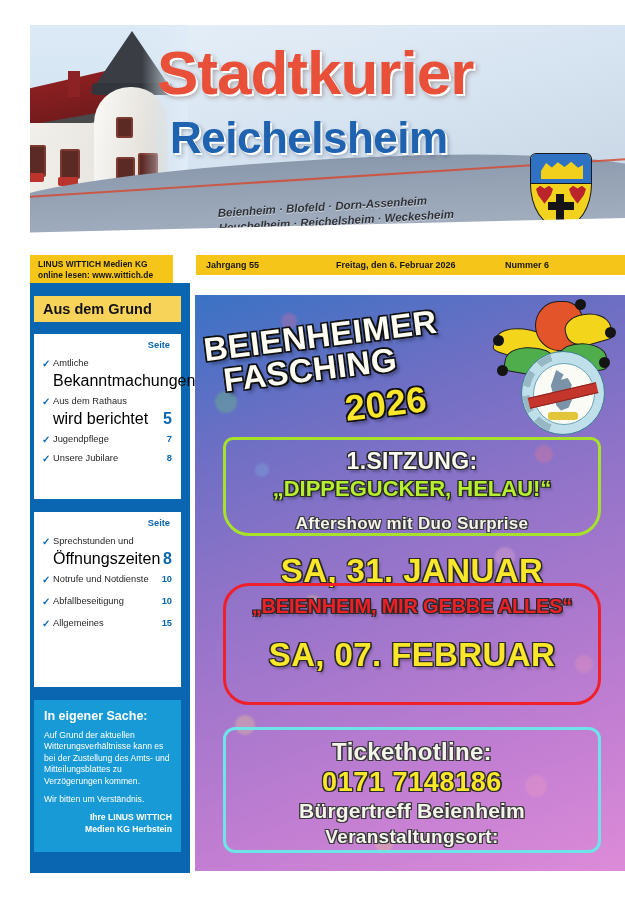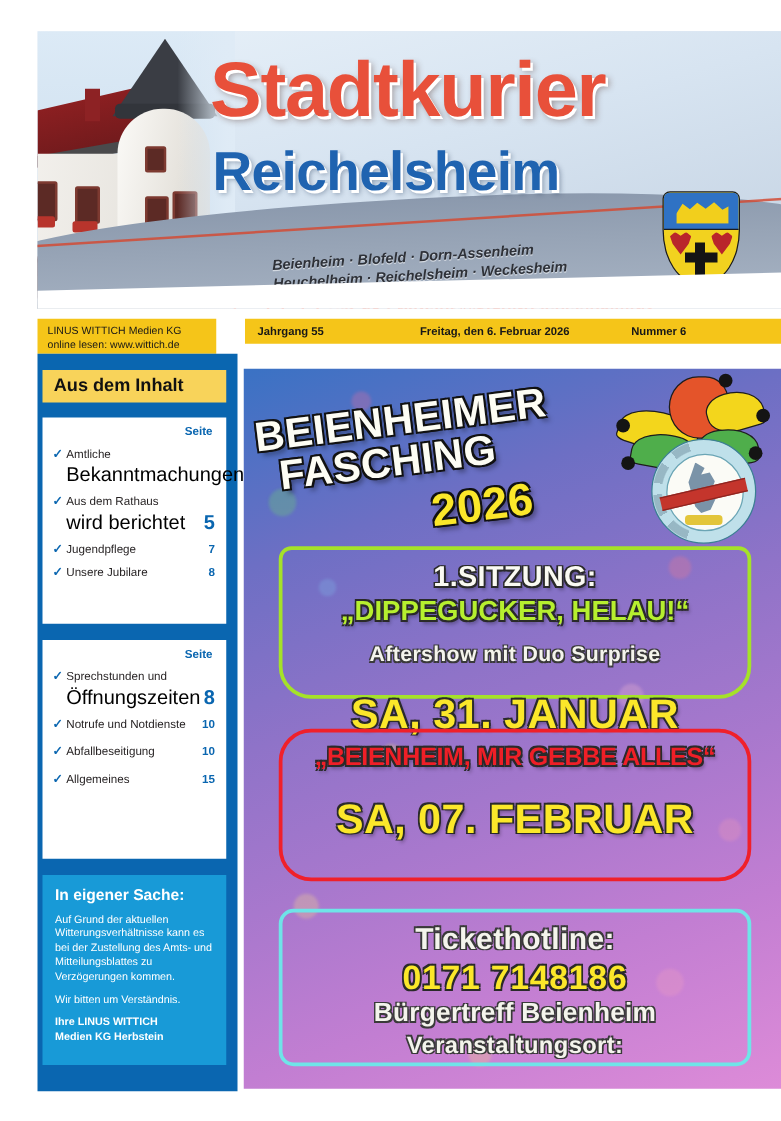--- a/index.html
+++ b/index.html
@@ -25,21 +25,21 @@
   .ph-wallL{position:absolute;left:-20px;top:98px;width:125px;height:124px;background:linear-gradient(100deg,#f4f2ee 0%,#e3e0da 100%);}
   .ph-chim{position:absolute;left:38px;top:46px;width:12px;height:26px;background:#8d2224;}
   .ph-tower{position:absolute;left:64px;top:62px;width:74px;height:160px;background:linear-gradient(100deg,#fbfaf7 0%,#e7e4de 55%,#cfcbc3 100%);border-radius:36px 36px 0 0;}
   .ph-spire{position:absolute;left:60px;top:6px;width:0;height:0;border-left:42px solid transparent;border-right:42px solid transparent;border-bottom:62px solid #3a3d44;}
   .ph-spire2{position:absolute;left:62px;top:58px;width:80px;height:12px;background:#32353b;border-radius:4px;}
   .ph-win{position:absolute;background:#5c2a25;border:2px solid #7d3a31;border-radius:2px;}
   .ph-flower{position:absolute;background:#b8342c;border-radius:2px;}
   .ph-ground{position:absolute;left:-20px;bottom:0;width:200px;height:26px;background:linear-gradient(180deg,#c9c4bb 0%,#b5b0a7 100%);}
   .ph-fade{position:absolute;right:0;top:0;width:46px;height:222px;background:linear-gradient(90deg,rgba(223,235,246,0) 0%,rgba(223,235,246,.96) 85%,#dfebf6 100%);}
 
-  .mh-title{position:absolute;left:138px;top:12px;font-size:62px;font-weight:bold;letter-spacing:-1px;
+  .mh-title{position:absolute;left:127px;top:12px;font-size:62px;font-weight:bold;letter-spacing:-1px;
     color:#e8503a;text-shadow:2px 2px 0 #ffffff,3px 3px 5px rgba(90,60,50,.45);font-family:"Liberation Sans",sans-serif;}
   .mh-sub{position:absolute;left:140px;top:88px;font-size:44px;font-weight:bold;letter-spacing:-.5px;
     color:#1f63b0;text-shadow:2px 2px 0 #ffffff,3px 3px 4px rgba(40,60,90,.40);}
   .mh-places{position:absolute;left:188px;top:172px;width:300px;font-style:italic;font-weight:bold;font-size:11.5px;
     color:#2e3138;line-height:15px;transform:rotate(-3.4deg);text-shadow:0 1px 0 rgba(255,255,255,.55);}
   .mh-url{position:absolute;left:96px;top:214px;width:510px;font-size:13.5px;font-weight:bold;color:#d6402c;
     letter-spacing:.2px;transform:rotate(-1.6deg);text-shadow:0 1px 0 rgba(255,255,255,.35);}
 
   
   .coa{position:absolute;left:500px;top:128px;width:62px;height:74px;}
@@ -49,21 +49,21 @@
   .coa-lion{position:absolute;left:10px;top:5px;width:42px;height:20px;background:#f2cf1c;
     clip-path:polygon(0% 60%,12% 20%,26% 42%,40% 16%,56% 40%,72% 14%,88% 44%,100% 30%,100% 100%,0% 100%);}
   .coa-cross-v{position:absolute;left:49%;top:56%;width:8px;height:26px;background:#141414;transform:translateX(-50%);}
   .coa-cross-h{position:absolute;left:50%;top:66%;width:26px;height:8px;background:#141414;transform:translateX(-50%);}
   .coa-grape{position:absolute;top:44%;width:17px;height:18px;background:#b9252b;
     clip-path:polygon(50% 100%,12% 52%,0% 18%,24% 0%,50% 16%,76% 0%,100% 18%,88% 52%);}
 
   
   .bar-left{position:absolute;left:30px;top:255px;width:143px;height:28px;background:#f5c519;
     padding:4px 6px 0 8px;box-sizing:border-box;}
-  .bar-left div{font-size:8.4px;font-weight:normal;color:#171717;line-height:11px;letter-spacing:.05px;}
+  .bar-left div{font-size:8.4px;font-weight:bold;color:#171717;line-height:11px;letter-spacing:.05px;}
   .bar-right{position:absolute;left:196px;top:255px;width:429px;height:20px;background:#f5c519;
     display:flex;align-items:center;box-sizing:border-box;padding:0 10px;}
   .bar-right span{font-size:9px;font-weight:bold;color:#171717;}
   .bar-jg{width:130px;text-align:left;}
   .bar-dt{flex:1;text-align:left;}
   .bar-nr{width:110px;}
 
   
   .sidebar{position:absolute;left:30px;top:283px;width:160px;height:590px;background:#0a66b0;}
   .toc-head{position:absolute;left:34px;top:296px;width:147px;height:26px;background:#f8d35a;
@@ -78,21 +78,21 @@
   .toc-chk{color:#0a66b0;font-weight:bold;font-size:10px;width:11px;flex:0 0 11px;line-height:13px;}
   .toc-lbl{flex:1;}
   .toc-pg{width:16px;text-align:right;font-weight:bold;color:#0a66b0;}
   .toc-cont{display:flex;margin-bottom:5px;}
   .toc-cont .toc-lbl{padding-left:11px;}
 
   .eigen{position:absolute;left:34px;top:700px;width:147px;height:152px;background:#189ad7;
     box-sizing:border-box;padding:9px 9px 0 10px;}
   .eigen h3{margin:0 0 7px 0;font-size:12.5px;color:#fff;font-weight:bold;}
   .eigen p{margin:0 0 7px 0;font-size:8.6px;color:#fff;line-height:11.4px;}
-  .eigen p.strong{font-weight:bold;}
+  .eigen p.strong{font-weight:bold;text-align:right;}
 
   
   .poster{position:absolute;left:195px;top:295px;width:430px;height:576px;overflow:hidden;
     background:linear-gradient(160deg,#3a72c4 0%,#6d6fc4 22%,#8f73c8 42%,#a878cd 60%,#c27ed2 78%,#dd8bd8 100%);}
   .dot{position:absolute;border-radius:50%;filter:blur(1.2px);opacity:.30;}
 
   .hdr{position:absolute;left:0;top:0;width:300px;height:130px;}
   .hdr-l1,.hdr-l2,.hdr-l3{position:absolute;font-weight:bold;font-family:"Liberation Sans",sans-serif;
     letter-spacing:.5px;white-space:nowrap;}
   .hdr-l1{left:8px;top:22px;font-size:33px;color:#fdfdf4;transform:rotate(-7deg);
@@ -118,21 +118,21 @@
   .emb-fig{position:absolute;left:24px;top:18px;width:34px;height:44px;background:#7a93a8;
     clip-path:polygon(30% 0%,52% 10%,44% 22%,64% 18%,76% 34%,68% 52%,78% 66%,66% 86%,44% 92%,30% 80%,22% 58%,14% 36%,22% 18%);}
   .emb-feet{position:absolute;left:26px;top:60px;width:30px;height:8px;background:#e3c53a;border-radius:3px;}
   .emb-txt{position:absolute;left:0;top:0;width:82px;height:82px;border-radius:50%;
     background:conic-gradient(from 200deg,rgba(60,90,110,.30) 0deg 26deg,rgba(60,90,110,0) 26deg 40deg,rgba(60,90,110,.30) 40deg 66deg,rgba(60,90,110,0) 66deg 80deg,rgba(60,90,110,.30) 80deg 104deg,rgba(60,90,110,0) 104deg 120deg,rgba(60,90,110,.30) 120deg 142deg,rgba(60,90,110,0) 142deg 360deg);
     -webkit-mask:radial-gradient(circle,transparent 0 33px,#000 34px 40px,transparent 41px);
     mask:radial-gradient(circle,transparent 0 33px,#000 34px 40px,transparent 41px);}
 
   
   .panel{position:absolute;left:28px;width:378px;box-sizing:border-box;text-align:center;padding:8px 6px 10px;}
-  .panel.green{top:142px;height:122px;border:3px solid #a5e229;border-radius:10px 10px 26px 26px;}
+  .panel.green{top:142px;height:99px;border:3px solid #a5e229;border-radius:10px 10px 26px 26px;}
   .panel.red{top:288px;height:122px;border:3px solid #f0202a;border-radius:26px 26px 26px 26px;}
   .panel.cyan{top:432px;height:126px;border:3px solid #6fe4e8;border-radius:12px;}
   .panel .ln{white-space:nowrap;font-weight:bold;font-family:"Liberation Sans",sans-serif;}
   .ln.t1{font-size:23px;color:#fafaf2;letter-spacing:.3px;
     text-shadow:-1.3px -1.3px 0 #2a2a2a,1.3px -1.3px 0 #2a2a2a,-1.3px 1.3px 0 #2a2a2a,1.3px 1.3px 0 #2a2a2a,2px 3px 3px rgba(0,0,0,.3);}
   .ln.t2g{font-size:22px;color:#b6ef2f;margin-top:1px;
     text-shadow:-1.3px -1.3px 0 #2a2a2a,1.3px -1.3px 0 #2a2a2a,-1.3px 1.3px 0 #2a2a2a,1.3px 1.3px 0 #2a2a2a,2px 3px 3px rgba(0,0,0,.3);}
   .ln.t2r{font-size:20px;color:#ef1f27;margin-top:1px;letter-spacing:-.2px;
     text-shadow:-1.3px -1.3px 0 #2a2a2a,1.3px -1.3px 0 #2a2a2a,-1.3px 1.3px 0 #2a2a2a,1.3px 1.3px 0 #2a2a2a,2px 3px 3px rgba(0,0,0,.3);}
   .ln.t3{font-size:17px;color:#f4f4ec;margin-top:12px;letter-spacing:.3px;
@@ -214,21 +214,21 @@
 
   <div class="bar-right">
     <span class="bar-jg">Jahrgang 55</span>
     <span class="bar-dt">Freitag, den 6. Februar 2026</span>
     <span class="bar-nr">Nummer 6</span>
   </div>
 
   <div class="sidebar"></div>
 
   <div class="toc-head">
-    <span>Aus dem Inhalt</span>
+    <span>Aus dem Grund</span>
   </div>
 
   <div class="toc-box one">
     <div class="seite">Seite</div>
     <div>
       <div class="toc-row">
         <span class="toc-chk">✓</span>
         <span class="toc-lbl">Amtliche</span>
       </div>
       <div class="toc-cont">

